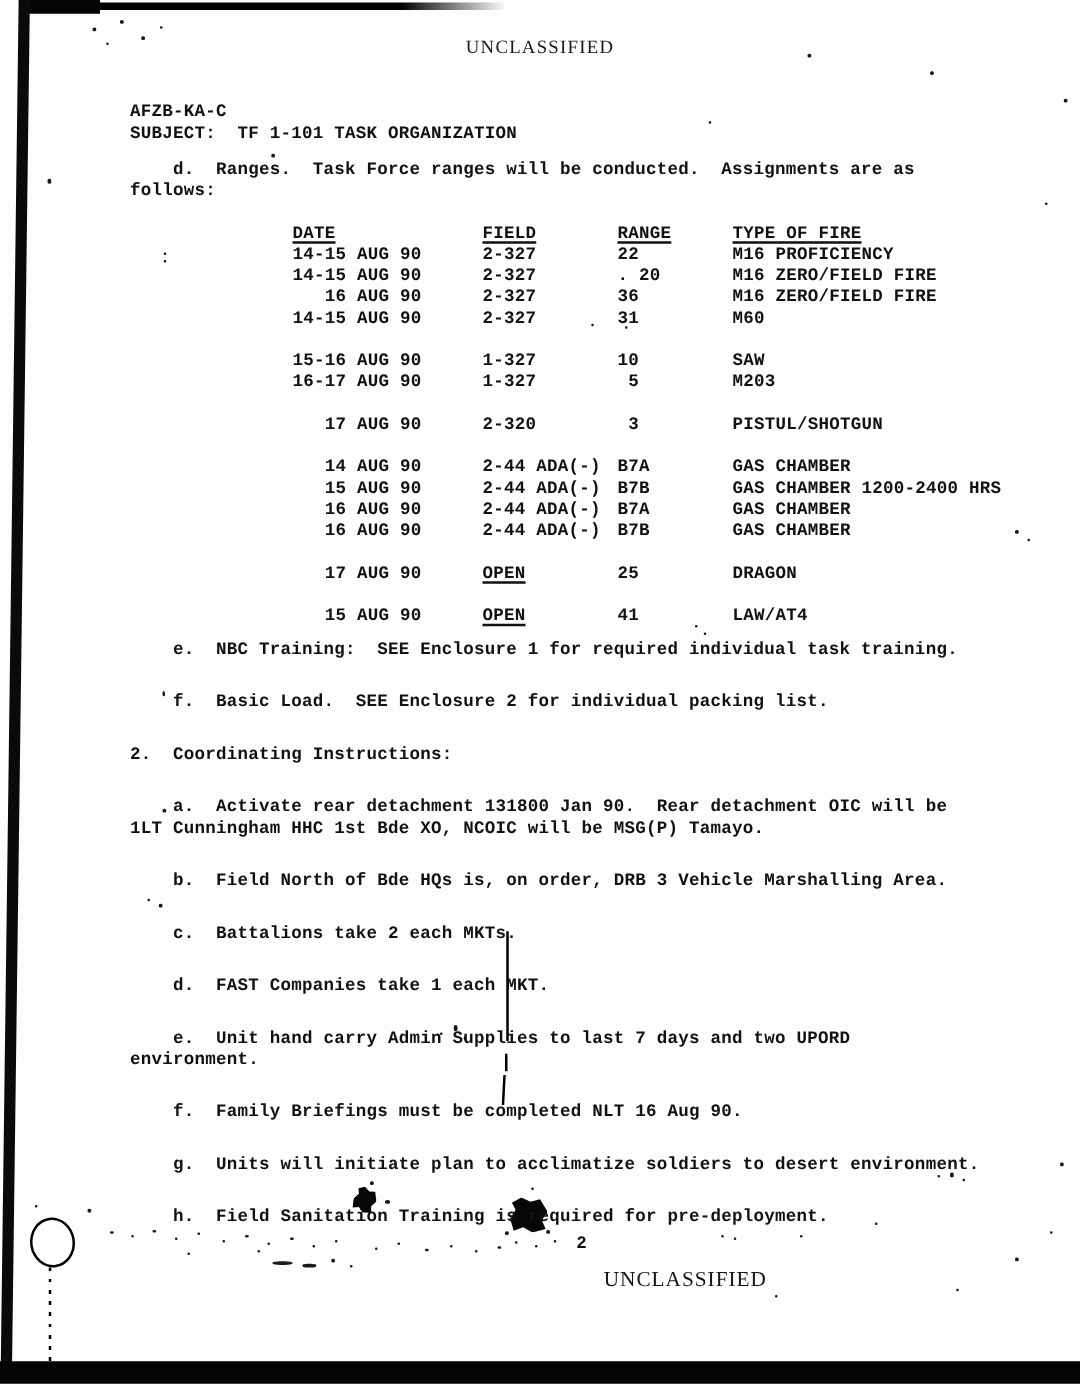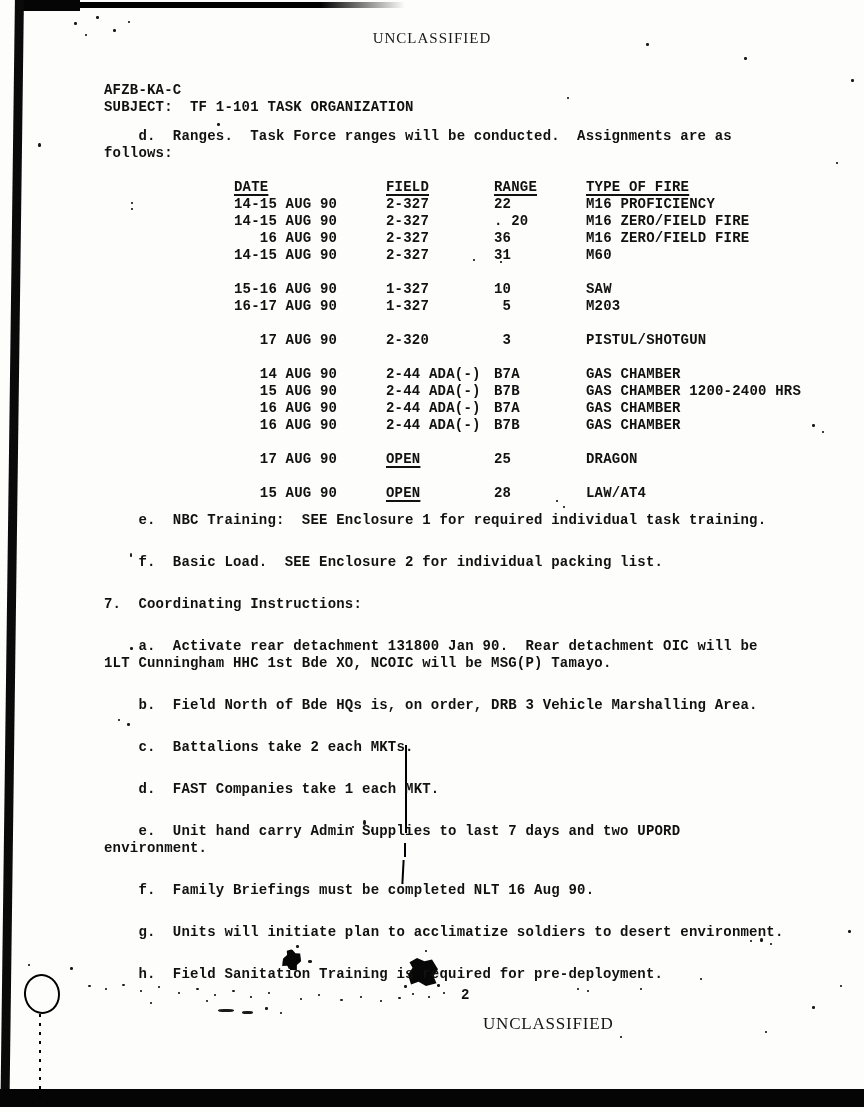--- a/index.html
+++ b/index.html
@@ -249,35 +249,35 @@
             <span>   17 AUG 90</span>
             <span class="ucell">OPEN</span>
             <span>25</span>
             <span>DRAGON</span>
           </div>
         </div>
         <div class="tgroup">
           <div class="trow">
             <span>   15 AUG 90</span>
             <span class="ucell">OPEN</span>
-            <span>28</span>
+            <span>41</span>
             <span>LAW/AT4</span>
           </div>
         </div>
       </div>
 
     <div id="paras">
         <div class="para">
           <div class="line">    e.  NBC Training:  SEE Enclosure 1 for required individual task training.</div>
         </div>
         <div class="para">
           <div class="line">    f.  Basic Load.  SEE Enclosure 2 for individual packing list.</div>
         </div>
         <div class="para">
-          <div class="line">7.  Coordinating Instructions:</div>
+          <div class="line">2.  Coordinating Instructions:</div>
         </div>
         <div class="para">
           <div class="line">    a.  Activate rear detachment 131800 Jan 90.  Rear detachment OIC will be</div>
           <div class="line">1LT Cunningham HHC 1st Bde XO, NCOIC will be MSG(P) Tamayo.</div>
         </div>
         <div class="para">
           <div class="line">    b.  Field North of Bde HQs is, on order, DRB 3 Vehicle Marshalling Area.</div>
         </div>
         <div class="para">
           <div class="line">    c.  Battalions take 2 each MKTs.</div>

